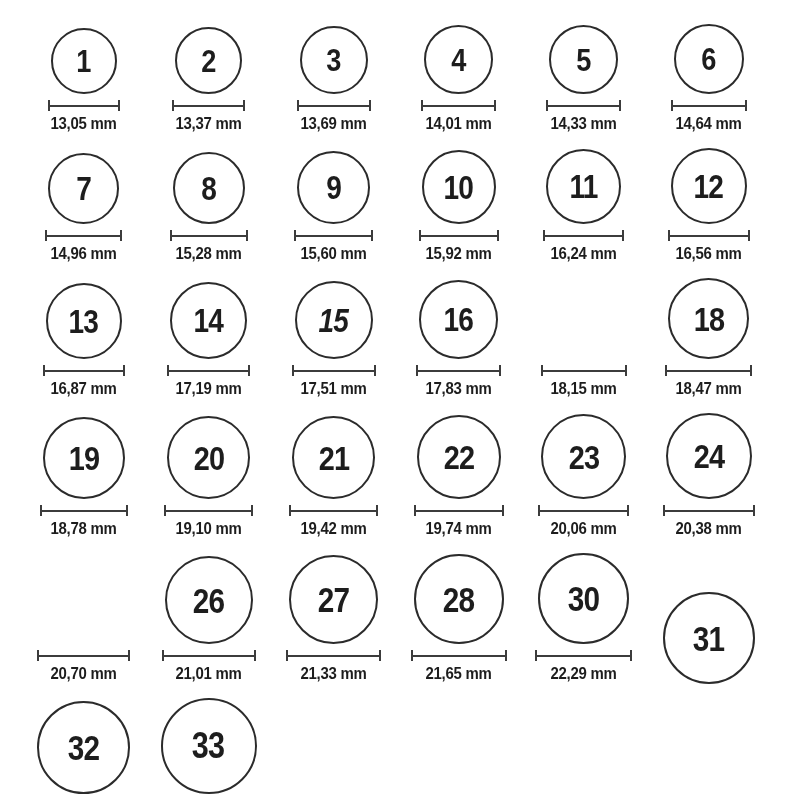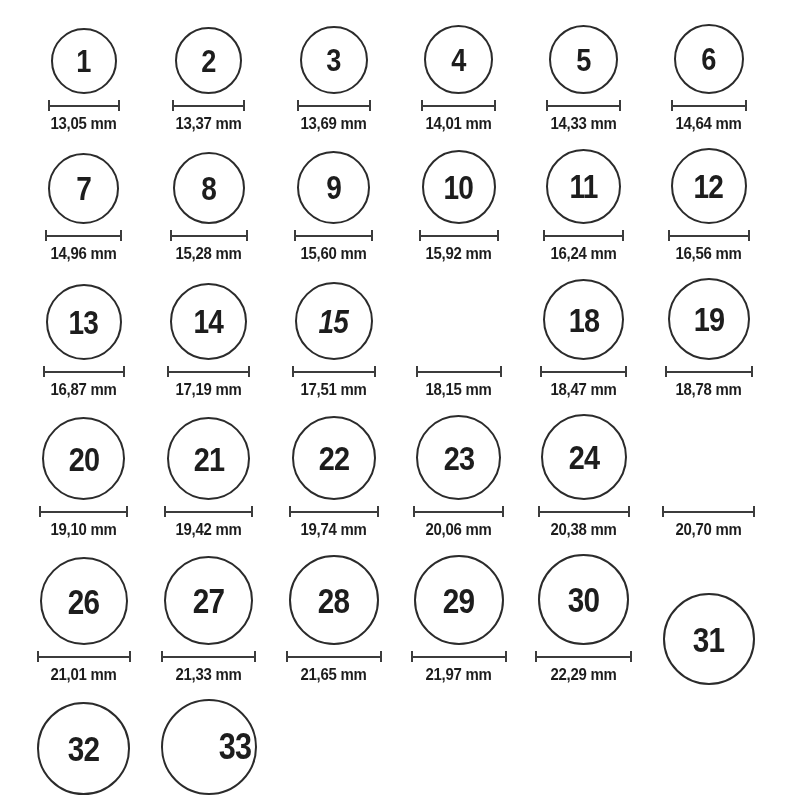--- a/index.html
+++ b/index.html
@@ -172,20 +172,27 @@
       <div class="label">17,19 mm</div>
     </div>
     <div class="item">
       <div class="circle" style="width: 78px; height: 78px; font-style: italic;">
         <span class="num" style="font-size: 33px;">15</span>
       </div>
       <div class="dim" style="width: 84px;"></div>
       <div class="label">17,51 mm</div>
     </div>
     <div class="item">
+      <div class="circle" style="width: 79px; height: 79px;">
+        <span class="num" style="font-size: 33px;">16</span>
+      </div>
+      <div class="dim" style="width: 85px;"></div>
+      <div class="label">17,83 mm</div>
+    </div>
+    <div class="item">
       <div class="dim" style="width: 86px;"></div>
       <div class="label">18,15 mm</div>
     </div>
     <div class="item">
       <div class="circle" style="width: 81px; height: 81px;">
         <span class="num" style="font-size: 34px;">18</span>
       </div>
       <div class="dim" style="width: 87px;"></div>
       <div class="label">18,47 mm</div>
     </div>
@@ -250,41 +257,34 @@
       <div class="label">21,33 mm</div>
     </div>
     <div class="item">
       <div class="circle" style="width: 90px; height: 90px;">
         <span class="num" style="font-size: 35px;">28</span>
       </div>
       <div class="dim" style="width: 96px;"></div>
       <div class="label">21,65 mm</div>
     </div>
     <div class="item">
-      <div class="circle" style="width: 90px; height: 90px;">
-        <span class="num" style="font-size: 35px;">29</span>
-      </div>
-      <div class="dim" style="width: 96px;"></div>
-      <div class="label">21,97 mm</div>
-    </div>
-    <div class="item">
       <div class="circle" style="width: 91px; height: 91px;">
         <span class="num" style="font-size: 35px;">30</span>
       </div>
       <div class="dim" style="width: 97px;"></div>
       <div class="label">22,29 mm</div>
     </div>
     <div class="item">
       <div class="circle" style="width: 92px; height: 92px;">
         <span class="num" style="font-size: 35px;">31</span>
       </div>
     </div>
     <div class="item">
       <div class="circle" style="width: 93px; height: 93px;">
         <span class="num" style="font-size: 35px;">32</span>
       </div>
     </div>
     <div class="item">
-      <div class="circle" style="width: 96px; height: 96px; justify-content: flex-end;">
+      <div class="circle" style="width: 96px; height: 96px;">
         <span class="num" style="font-size: 36px;">33</span>
       </div>
     </div>
   </div>
 
 </body></html>

